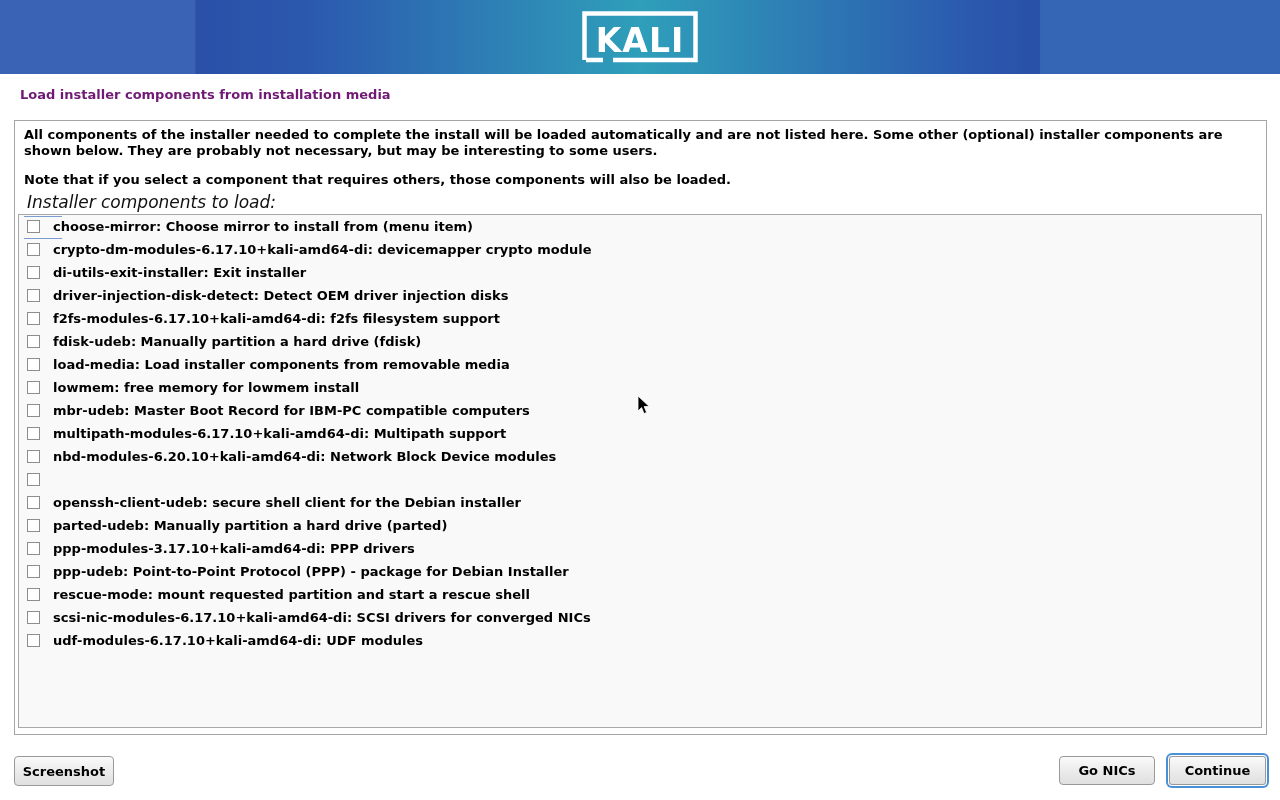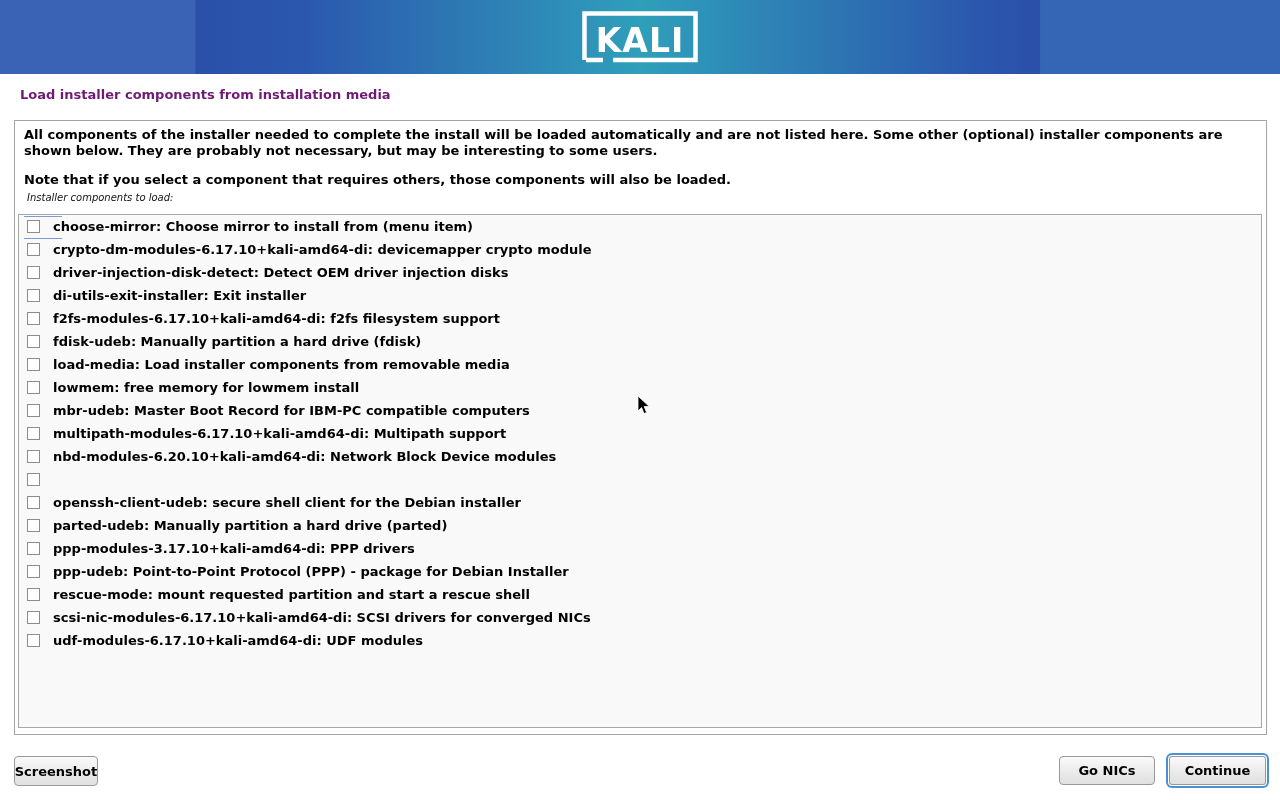--- a/index.html
+++ b/index.html
@@ -40,21 +40,21 @@
   .intro-text {
     position: absolute; left: 9px; top: 6px; width: 1218px;
     font-size: 13px; font-weight: bold; color: #000; line-height: 15.5px;
   }
   .note-text {
     position: absolute; left: 9px; top: 51px; width: 1218px;
     font-size: 13px; font-weight: bold; color: #000;
   }
   .list-label {
     position: absolute; left: 12px; top: 71px;
-    font-size: 10px; font-style: italic; color: #111;
+    font-size: 17px; font-style: italic; color: #111;
   }
 
   
   .list-box {
     position: absolute; left: 3px; top: 93px;
     width: 1244px; height: 514px;
     border: 1px solid #a8a8a8;
     background: #f9f9f9;
     overflow: hidden;
   }
@@ -83,21 +83,21 @@
   
   .btn {
     position: absolute; height: 30px;
     border: 1px solid #999999; border-radius: 4px;
     background: linear-gradient(#fafafa, #e9e9e9 60%, #e0e0e0);
     font-family: "DejaVu Sans", "Liberation Sans", sans-serif;
     font-size: 13px; font-weight: bold; color: #000;
     display: flex; align-items: center; justify-content: center;
     cursor: default;
   }
-  .btn-screenshot { left: 14px;  top: 756px; width: 84px; }
+  .btn-screenshot { left: 14px;  top: 756px; width: 100px; }
   .btn-goback     { left: 1059px; top: 756px; width: 96px; height: 29px; }
   .btn-continue   {
     left: 1169px; top: 756px; width: 97px; height: 29px;
     box-shadow: 0 0 0 1px #fff, 0 0 0 3px #4a90d9;
     border-radius: 3px;
   }
 
   
   .cursor { position: absolute; left: 637px; top: 396px; }
 </style>
@@ -122,25 +122,25 @@
       <div class="row">
     <div class="cb focused"></div>
     <div class="row-label">choose-mirror: Choose mirror to install from (menu item)</div>
   </div>
       <div class="row">
     <div class="cb"></div>
     <div class="row-label">crypto-dm-modules-6.17.10+kali-amd64-di: devicemapper crypto module</div>
   </div>
       <div class="row">
     <div class="cb"></div>
+    <div class="row-label">di-utils-exit-installer: Exit installer</div>
+  </div>
+      <div class="row">
+    <div class="cb"></div>
     <div class="row-label">driver-injection-disk-detect: Detect OEM driver injection disks</div>
-  </div>
-      <div class="row">
-    <div class="cb"></div>
-    <div class="row-label">di-utils-exit-installer: Exit installer</div>
   </div>
       <div class="row">
     <div class="cb"></div>
     <div class="row-label">f2fs-modules-6.17.10+kali-amd64-di: f2fs filesystem support</div>
   </div>
       <div class="row">
     <div class="cb"></div>
     <div class="row-label">fdisk-udeb: Manually partition a hard drive (fdisk)</div>
   </div>
       <div class="row">

